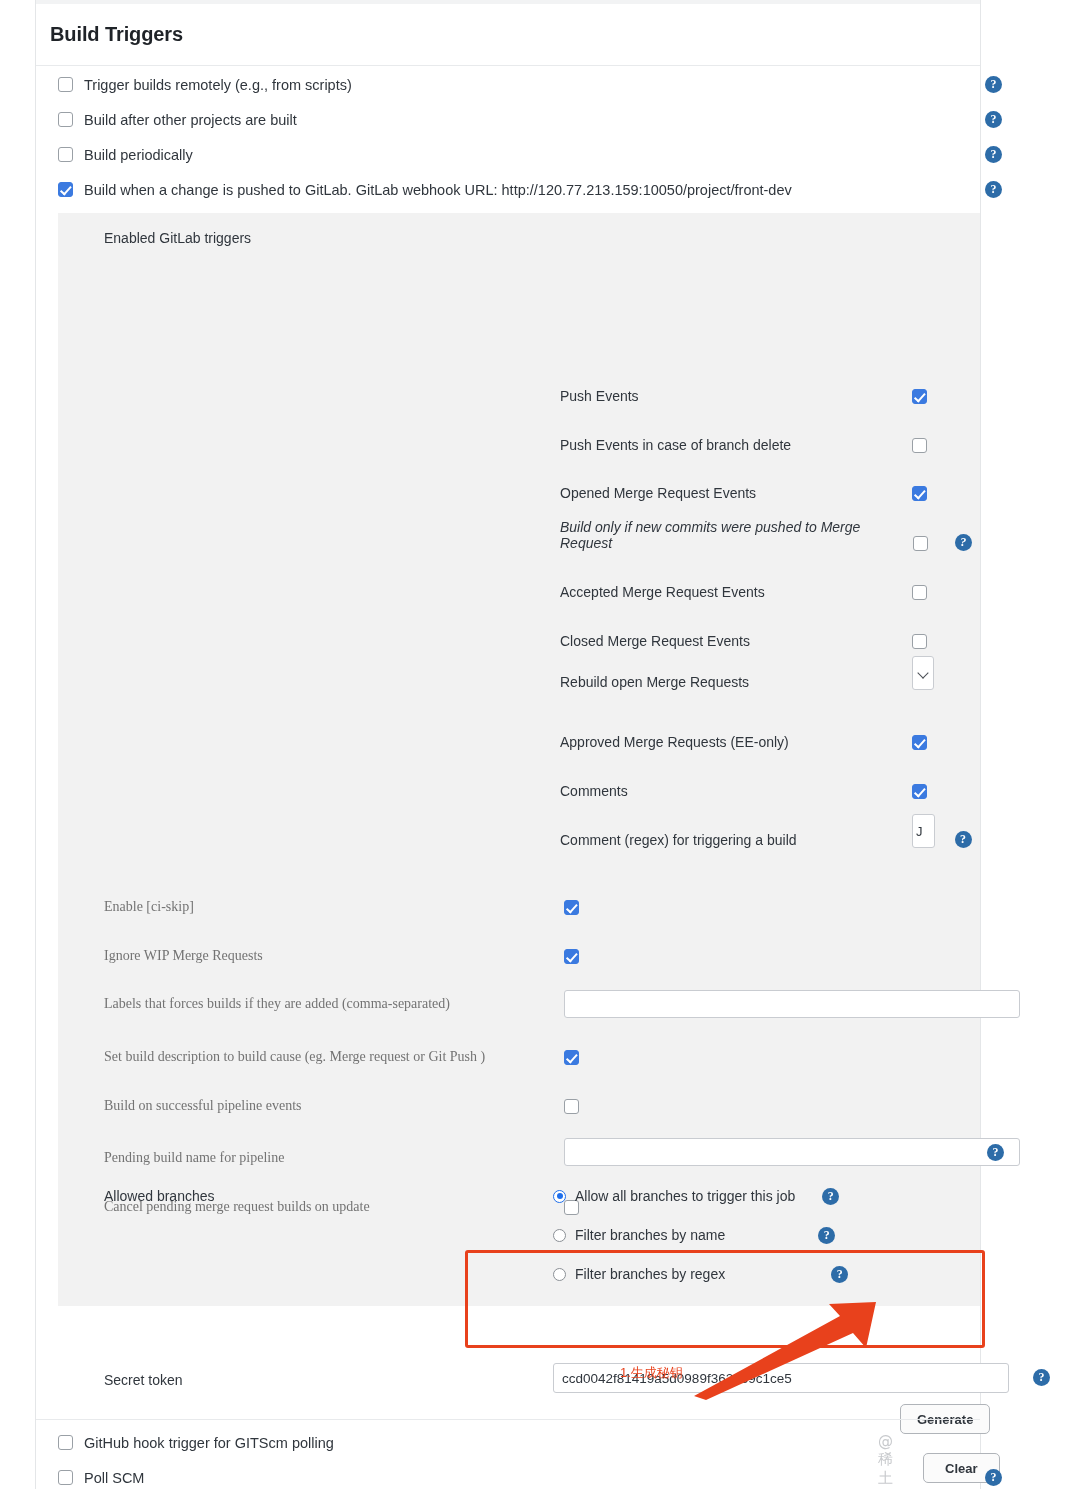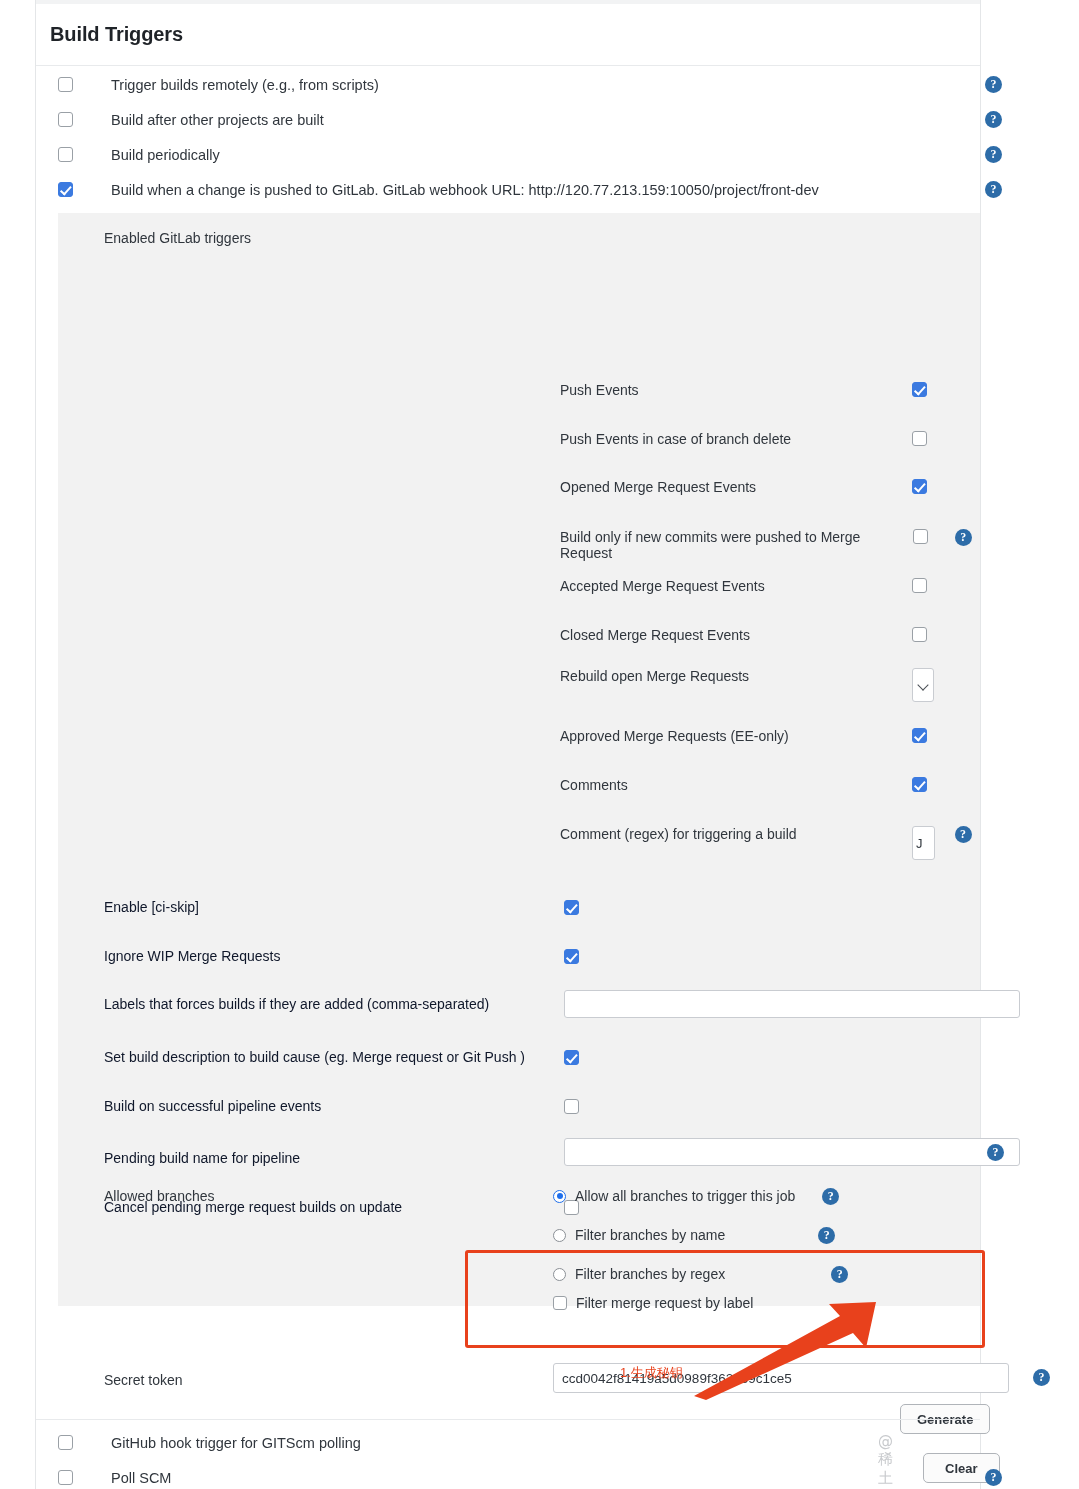--- a/index.html
+++ b/index.html
@@ -23,21 +23,21 @@
     background:#ffffff; border-bottom:1px solid #e8eaec;
     display:flex; align-items:center; padding-left:14px;
   }
   .section-head h1 { font-size:20px; font-weight:700; letter-spacing:-.1px; color:#1f2328; }
 
   
   .body-region { position:absolute; left:36px; top:67px; width:944px; height:1422px; background:#ffffff; }
 
   
   .top-rows { position:absolute; left:0; top:0; width:944px; }
-  .trow { position:relative; height:35px; display:flex; align-items:center; padding-left:22px;gap:27px; }
+  .trow { position:relative; height:35px; display:flex; align-items:center; padding-left:22px; }
   .trow .lbl { font-size:14.5px; color:#30363d; margin-left:11px; }
 
   
   .cb {
     width:15px; height:15px; border:1px solid #9aa0a6; border-radius:3px;
     background:#ffffff; flex:0 0 auto; position:relative; display:inline-block;
   }
   .cb.checked { background:#3b7ae0; border-color:#3b7ae0; }
   .cb.checked::after {
     content:""; position:absolute; left:4.3px; top:1.2px;
@@ -65,21 +65,21 @@
   }
 
   
   .gl-panel {
     position:absolute; left:22px; top:146px; width:922px; height:1093px;
     background:#f2f2f2;
   }
   .gl-title { position:absolute; left:46px; top:17px; font-size:14px; color:#30363d; }
 
   
-  .ev { position:absolute; left:502px; width:420px; height:22px; display:flex; align-items:flex-start; }
+  .ev { position:absolute; left:502px; width:420px; height:22px; display:flex; align-items:flex-end; }
   .ev .elbl { font-size:14px; color:#30363d; flex:1 1 auto; }
   .ev .ctrl { width:34px; display:flex; justify-content:flex-start; align-items:center; }
   .ev .hlp  { width:34px; display:flex; justify-content:center; align-items:center; }
 
   select.mini {
     width:22px; height:34px; -webkit-appearance:none; appearance:none;
     border:1px solid #c9ccd1; border-radius:3px; background:#ffffff;
     font-size:11px; padding:0;
   }
   .selwrap { position:relative; width:23px; height:34px; }
@@ -89,21 +89,21 @@
     pointer-events:none;
   }
   input.mini-text {
     width:23px; height:34px; border:1px solid #c9ccd1; border-radius:3px;
     background:#ffffff; font-size:13px; color:#30363d; padding:0 3px;
     font-family:"Liberation Sans", sans-serif;
   }
 
   
   .mrow { position:absolute; left:46px; width:860px; display:flex; align-items:center; }
-  .mrow .mlbl { font-size:14px; color:#0f172a; width:460px; flex:0 0 auto; }
+  .mrow .mlbl { font-size:14px; color:#737373; width:460px; flex:0 0 auto;font-family:Liberation Serif, serif; }
   .mrow .mctrl { flex:1 1 auto; display:flex; align-items:center; }
 
   input.wide {
     width:456px; height:28px; border:1px solid #c9ccd1; border-radius:3px;
     background:#ffffff; font-size:13px; padding:0 8px; color:#30363d;
     font-family:"Liberation Sans", sans-serif;
   }
 
   
   .ab-opt { display:flex; align-items:center; gap:9px; height:26px; }
@@ -195,21 +195,21 @@
             </span>
             <span class="hlp"></span>
           </div>
           <div class="ev" style="top: 266px;">
             <span class="elbl">Opened Merge Request Events</span>
             <span class="ctrl">
               <span class="cb checked"></span>
             </span>
             <span class="hlp"></span>
           </div>
-          <div class="ev" style="top: 316px;">
+          <div class="ev" style="top: 316px; font-style: italic;">
             <span class="elbl">Build only if new commits were pushed to Merge Request</span>
             <span class="ctrl">
               <span class="cb"></span>
             </span>
             <span class="hlp">
               <span class="help">?</span>
             </span>
           </div>
           <div class="ev" style="top: 365px;">
             <span class="elbl">Accepted Merge Request Events</span>
@@ -313,24 +313,20 @@
             <div class="ab-opt" style="margin-bottom: 13px;">
               <span class="rb"></span>
               <span class="abl">Filter branches by name</span>
               <span class="help" style="margin-left: 84px;">?</span>
             </div>
             <div class="ab-opt" style="margin-bottom: 3px;">
               <span class="rb"></span>
               <span class="abl">Filter branches by regex</span>
               <span class="help" style="margin-left: 97px;">?</span>
             </div>
-            <div class="ab-opt">
-              <span class="cb" style="width: 14px; height: 14px;"></span>
-              <span class="abl">Filter merge request by label</span>
-            </div>
           </div>
       </div>
 
       <div style="position:absolute; left:46px; top:1150px; width:860px;">
         <div style="position:absolute; left:0; top:9px; font-size:14px; color:#30363d;">Secret token</div>
         <input class="token" style="position: absolute; left: 449px; top: 0px;" type="text" value="ccd0042f81419a5d0989f362269c1ce5">
         <div class="help" style="position:absolute; left:929px; top:6px;">?</div>
         <button class="btn" style="position:absolute; left:796px; top:41px;">Generate</button>
         <button class="btn" style="position:absolute; left:819px; top:90px; padding:0 21px;">Clear</button>
       </div>

